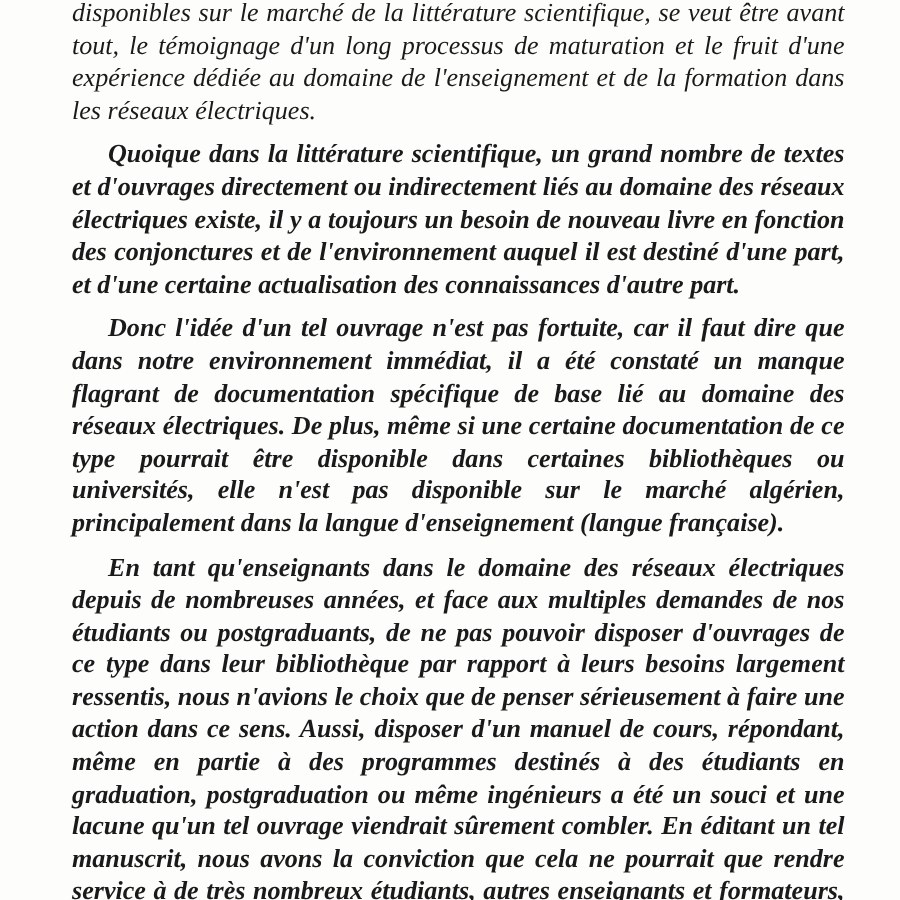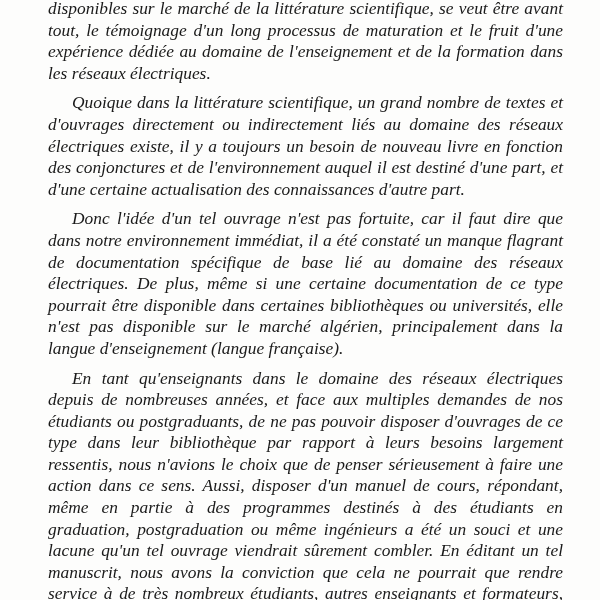--- a/index.html
+++ b/index.html
@@ -10,21 +10,21 @@
   .page {
     position:absolute; left:48px; top:-2px; width:515px;
     font-family:"Liberation Serif","DejaVu Serif",serif;
     font-style:italic;
     font-size:17.4px;
     line-height:21.6px;
     color:#1a1a1a;
     text-align:justify;
   }
   .para { margin:0 0 8px 0; text-indent:0; }
-  .para.indent { text-indent:24px; }
+  .para.indent { text-indent:24px;font-weight:bold; }
   .para.first { text-indent:0; }
 </style>
 </head>
 <body>
 
 <div class="page">
   <p class="para first">disponibles sur le marché de la littérature scientifique, se veut être avant tout, le témoignage d'un long processus de maturation et le fruit d'une expérience dédiée au domaine de l'enseignement et de la formation dans les réseaux électriques.</p>
   <p class="para indent">Quoique dans la littérature scientifique, un grand nombre de textes et d'ouvrages directement ou indirectement liés au domaine des réseaux électriques existe, il y a toujours un besoin de nouveau livre en fonction des conjonctures et de l'environnement auquel il est destiné d'une part, et d'une certaine actualisation des connaissances d'autre part.</p>
   <p class="para indent">Donc l'idée d'un tel ouvrage n'est pas fortuite, car il faut dire que dans notre environnement immédiat, il a été constaté un manque flagrant de documentation spécifique de base lié au domaine des réseaux électriques. De plus, même si une certaine documentation de ce type pourrait être disponible dans certaines bibliothèques ou universités, elle n'est pas disponible sur le marché algérien, principalement dans la langue d'enseignement (langue française).</p>
   <p class="para indent">En tant qu'enseignants dans le domaine des réseaux électriques depuis de nombreuses années, et face aux multiples demandes de nos étudiants ou postgraduants, de ne pas pouvoir disposer d'ouvrages de ce type dans leur bibliothèque par rapport à leurs besoins largement ressentis, nous n'avions le choix que de penser sérieusement à faire une action dans ce sens. Aussi, disposer d'un manuel de cours, répondant, même en partie à des programmes destinés à des étudiants en graduation, postgraduation ou même ingénieurs a été un souci et une lacune qu'un tel ouvrage viendrait sûrement combler. En éditant un tel manuscrit, nous avons la conviction que cela ne pourrait que rendre service à de très nombreux étudiants, autres enseignants et formateurs, ainsi qu'à des chercheurs en quête de documentation de base organisée et comportant les éléments fondamentaux du domaine des réseaux électriques.</p>

